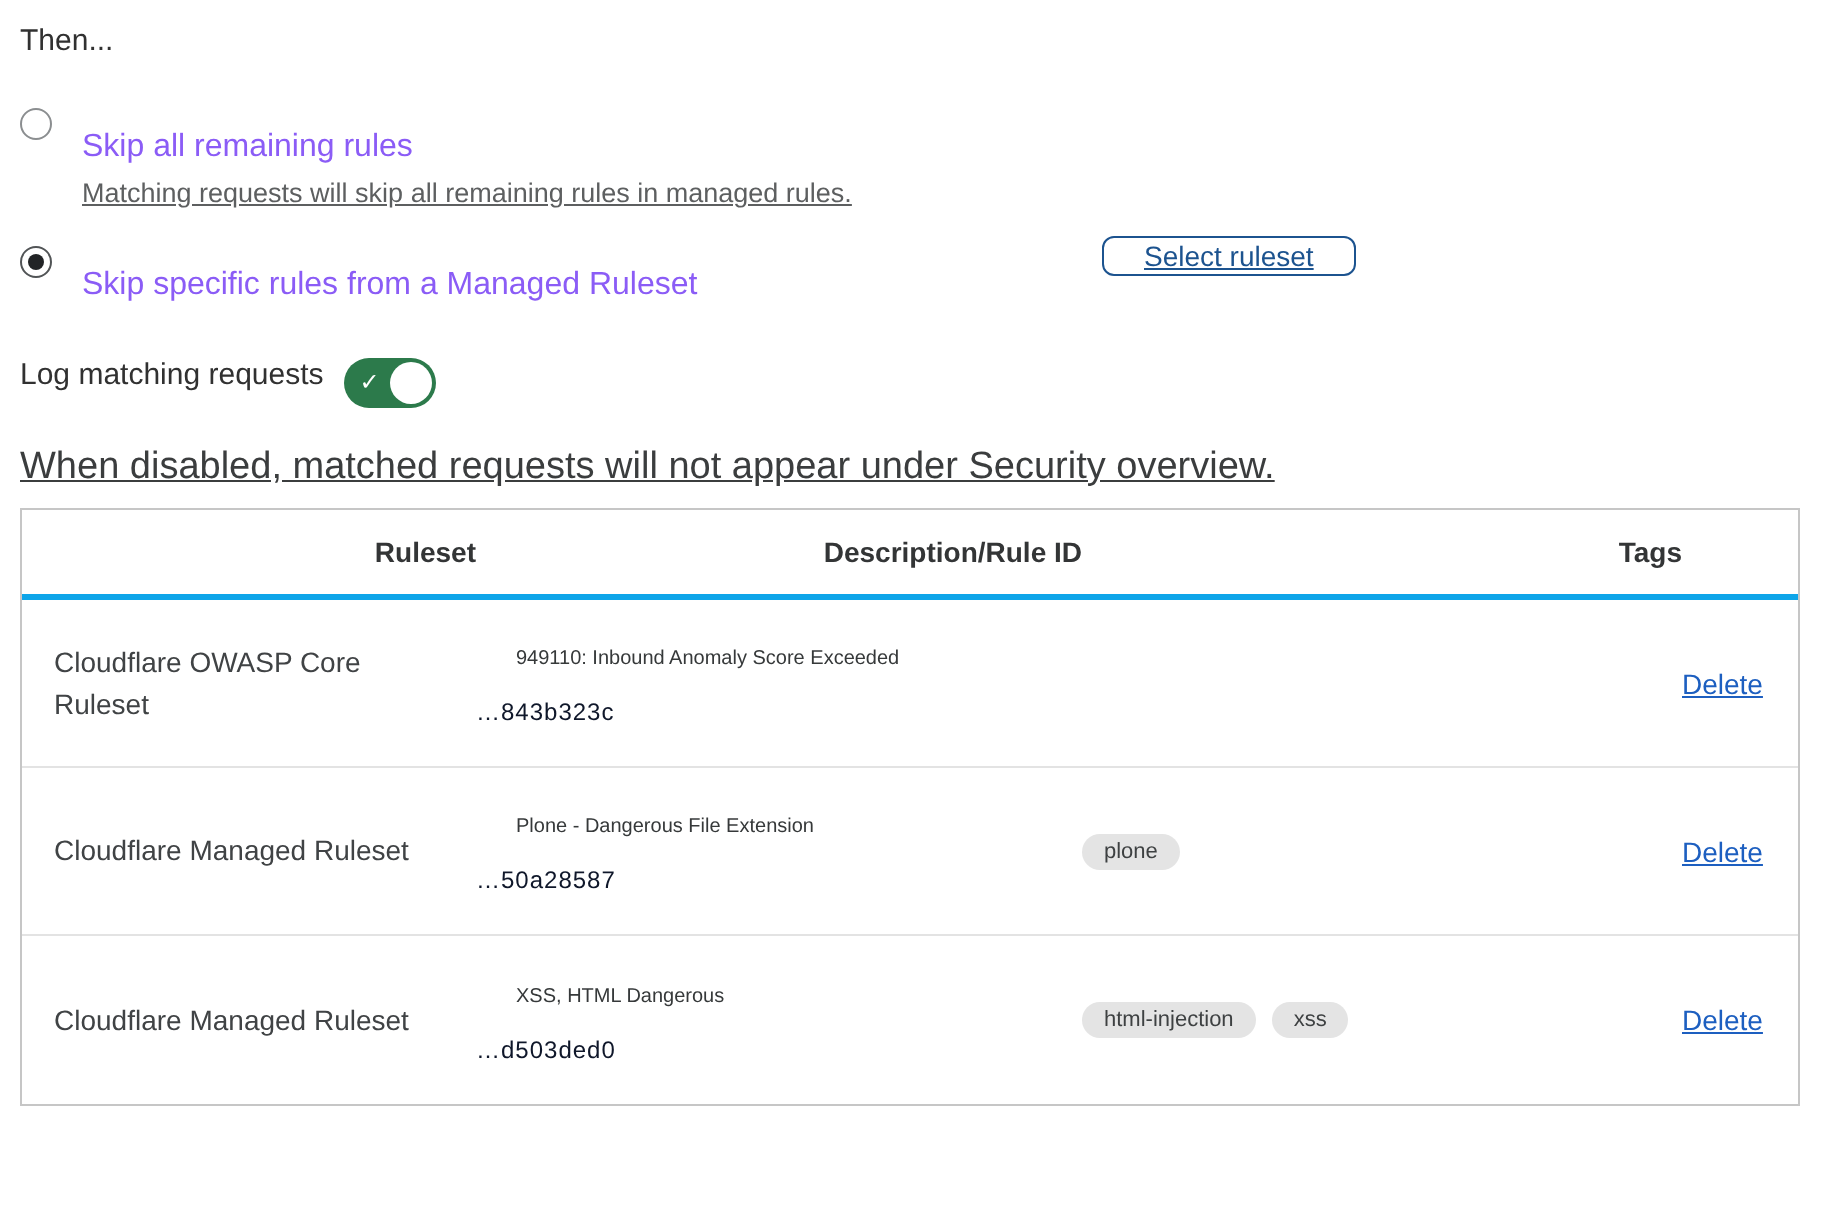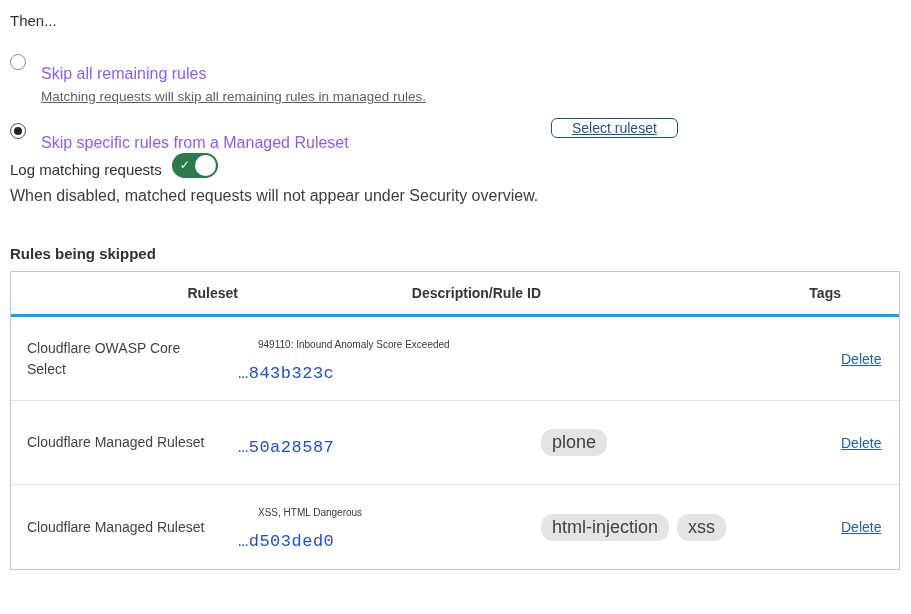--- a/index.html
+++ b/index.html
@@ -37,61 +37,61 @@
   .select-ruleset-btn {
     position: absolute; left: 509px; top: -2px;
     height: 20px; padding: 0 20px;
     background: #fff; border: 1px solid #1c538f; border-radius: 6px;
     font-family: inherit; font-size: 14px; color: #1c538f;
     text-decoration: underline; cursor: pointer;
     display: inline-flex; align-items: center; margin-left: 32px;
   }
 
   
-  .toggle-row { display: flex; align-items: flex-end; gap: 10px; }
+  .toggle-row { margin-top: 26px; display: flex; align-items: flex-start; gap: 10px; }
   .toggle-label { font-size: 15px; color: #313131; }
   .toggle {
     width: 46px; height: 25px; border-radius: 13px;
     background: #2c7a4b; position: relative; cursor: pointer; flex: 0 0 46px;
   }
   .toggle .check {
     position: absolute; left: 8px; top: 4px;
     color: #ffffff; font-size: 12px; font-weight: 700; line-height: 17px;
   }
   .toggle .knob {
     position: absolute; right: 2px; top: 2px;
     width: 21px; height: 21px; border-radius: 50%; background: #ffffff;
   }
-  .toggle-desc { margin-top: 9px; font-size: 16px; color: #3b3d3e; }
+  .toggle-desc { margin-top: 19px; font-size: 19px; color: #3b3d3e; text-decoration: underline; }
 
   
   .rules-table {
     margin-top: 9px; border: 1px solid #c6c6c6; background: #fff;
   }
   .t-grid {
     display: grid;
     grid-template-columns: 211px 303px 300px 1fr;
     padding-left: 16px;
     align-items: center;
   }
   .t-head {
     height: 45px; border-bottom: 3px solid #0ea5e9; text-align: right;
   }
   .t-head .th { font-size: 14px; font-weight: 600; color: #333536; }
   .t-row { min-height: 84px; border-bottom: 1px solid #e3e3e3; }
   .t-row:last-child { border-bottom: none; }
   .cell-ruleset { font-size: 14px; color: #404345; line-height: 21px; padding-right: 24px; }
   .cell-desc .desc-line { font-size: 10px; color: #36393a; line-height: 19px; padding-right: 14px; margin-left: 20px; }
   .cell-desc .rule-id {
-    margin-top: 10px; font-family: Liberation Mono, monospace;
-    font-size: 17px; color: #1d4ed8; letter-spacing: 0.5px;
+    margin-top: 10px; font-family: Liberation Sans, sans-serif;
+    font-size: 12px; color: #0f172a; letter-spacing: 0.5px;
   }
   .cell-tags { display: flex; gap: 8px; align-items: center; }
   .tag-pill {
-    background: #e4e4e4; color: #3e4142; font-size: 18px;
+    background: #e4e4e4; color: #3e4142; font-size: 11px;
     padding: 3px 11px; border-radius: 12px; white-space: nowrap;
   }
   .cell-actions { display: flex; padding-right: 31px; }
   .delete-link {
     font-size: 14px; color: #1d5fc0; text-decoration: underline; cursor: pointer;
   }
 </style>
 </head>
 <body>
 
@@ -119,46 +119,46 @@
 
   <div class="toggle-row">
     <span class="toggle-label">Log matching requests</span>
     <span class="toggle">
       <span class="check">✓</span>
       <span class="knob"></span>
     </span>
   </div>
   <div class="toggle-desc">When disabled, matched requests will not appear under Security overview.</div>
 
-  <div class="h-rules">Rules being skipped</div>
 
   <div class="rules-table">
 
     <div class="t-grid t-head">
       <div class="th">Ruleset</div>
       <div class="th">Description/Rule ID</div>
       <div class="th">Tags</div>
       <div class="th"></div>
     </div>
 
     <div class="t-grid t-row">
-      <div class="cell-ruleset">Cloudflare OWASP Core Select</div>
+      <div class="cell-ruleset">Cloudflare OWASP Core Ruleset</div>
       <div class="cell-desc">
         <div class="desc-line">949110: Inbound Anomaly Score Exceeded</div>
         <div class="rule-id">…843b323c</div>
       </div>
       <div class="cell-tags"></div>
       <div class="cell-actions">
         <a class="delete-link">Delete</a>
       </div>
     </div>
 
     <div class="t-grid t-row">
       <div class="cell-ruleset">Cloudflare Managed Ruleset</div>
       <div class="cell-desc">
+        <div class="desc-line">Plone - Dangerous File Extension</div>
         <div class="rule-id">…50a28587</div>
       </div>
       <div class="cell-tags">
         <span class="tag-pill">plone</span>
       </div>
       <div class="cell-actions">
         <a class="delete-link">Delete</a>
       </div>
     </div>
 

